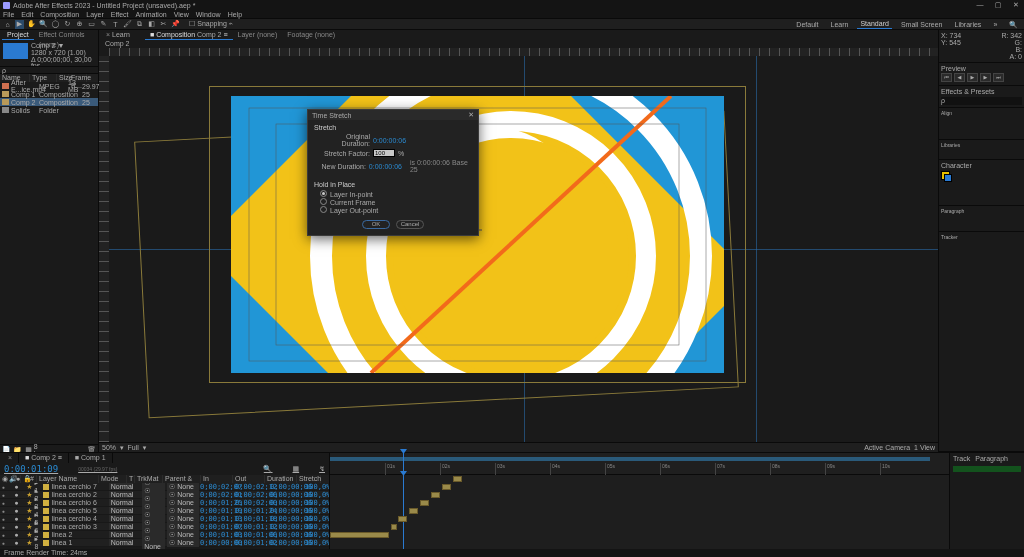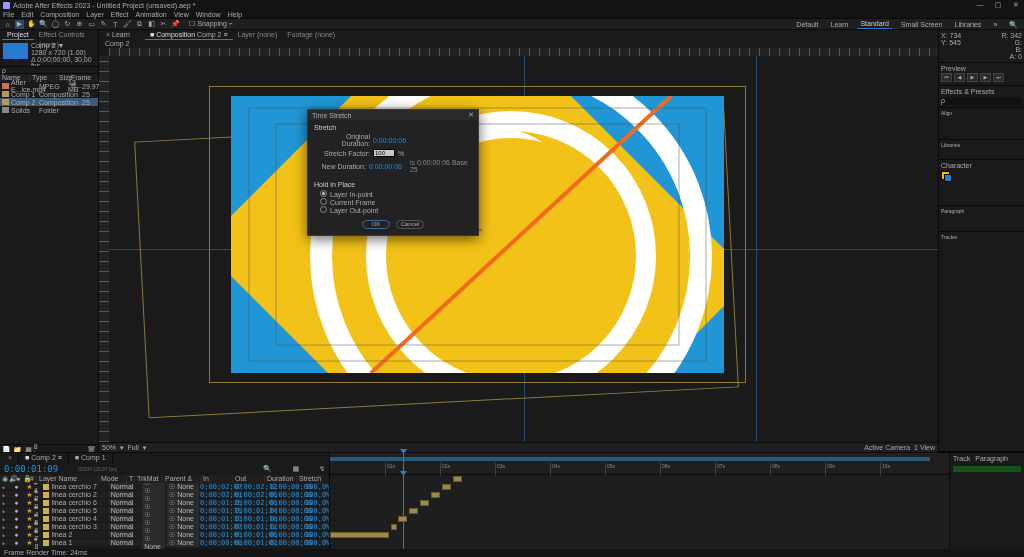--- a/index.html
+++ b/index.html
@@ -72,21 +72,21 @@
 .ctrl-row { display:flex; gap:2px; margin:1px 0; }
 .ctrl-btn { width:11px; height:9px; background:#2a2a2a; border:1px solid #444; font-size:5px; text-align:center; line-height:7px; }
 
 
 .timeline { position:absolute; left:0; right:0; bottom:0; height:105px; background:#1a1a1a; border-top:1px solid #0a0a0a; display:flex; }
 .tl-left { width:330px; border-right:1px solid #0a0a0a; display:flex; flex-direction:column; }
 .tl-tabs { height:10px; display:flex; padding:0 2px; }
 .tl-tab { padding:0 6px; line-height:10px; border-right:1px solid #0a0a0a; }
 .tl-tab.active { background:#1a1a1a; color:#ddd; }
 .tl-tab.x { color:#888; }
-.tl-time { height:12px; padding:0 4px; display:flex; align-items:center; gap:20px; }
+.tl-time { height:12px; padding:0 4px; display:flex; align-items:center; gap:20px;text-decoration:underline; }
 .tc { color:#2a8ad1; font-size:9px; font-family:monospace; }
 .tl-cols { height:8px; display:flex; background:#1f1f1f; font-size:5px; }
 .tl-cols span { padding:0 2px; line-height:8px; border-right:1px solid #2a2a2a; }
 .tl-rows { flex:1; overflow:hidden; }
 .tl-row { height:8px; display:flex; align-items:center; font-size:5px; background:#1e1e1e; border-bottom:1px solid #181818; }
 .tl-row:nth-child(even){ background:#202020; }
 .tl-row .tog { width:7px; height:7px; display:inline-flex; align-items:center; justify-content:center; }
 .eye::before{content:"●";color:#888;font-size:5px;}
 .star{color:#c9a030;}
 .color-chip { width:6px; height:6px; background:#d0b040; margin:0 1px; }

